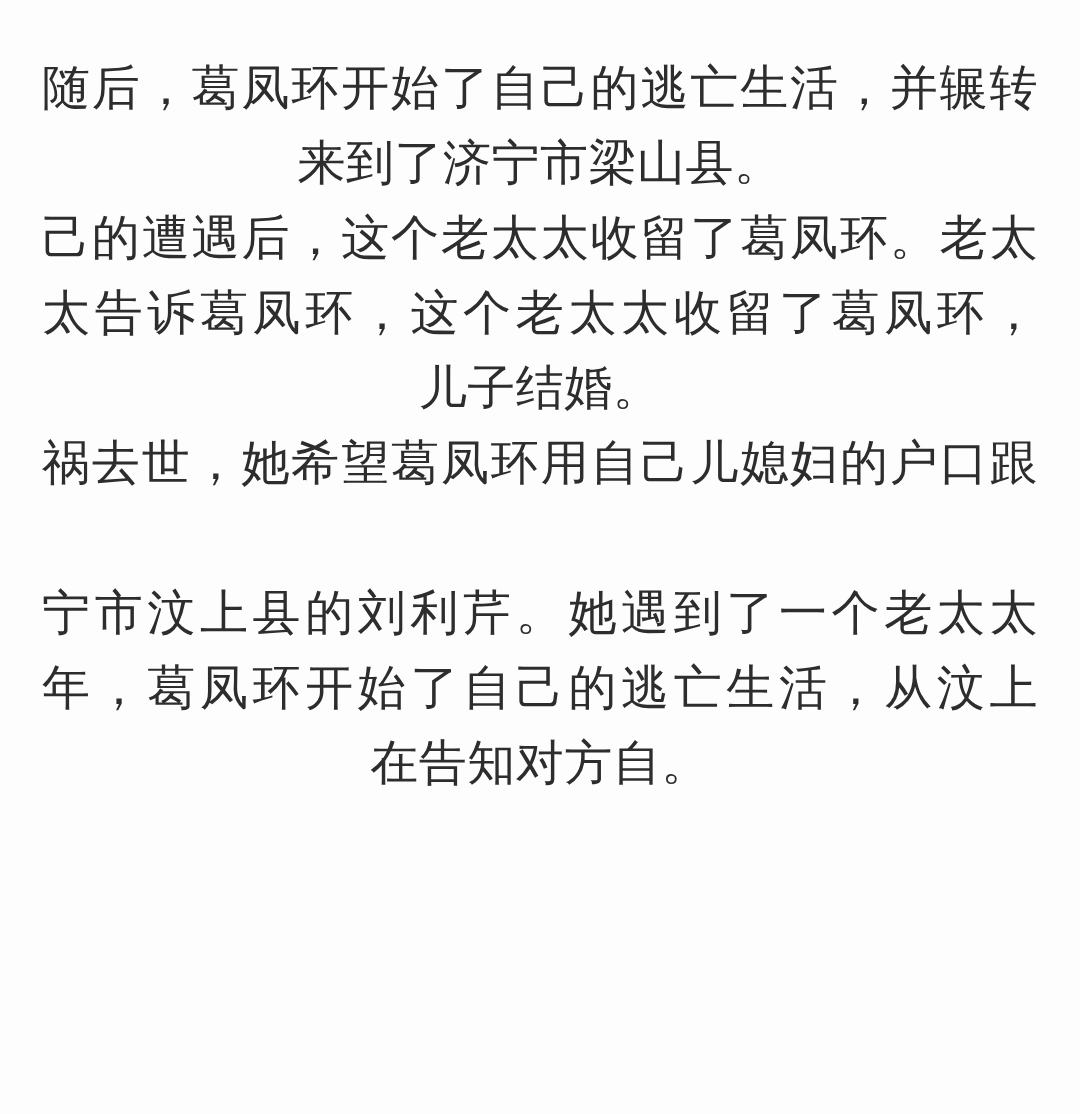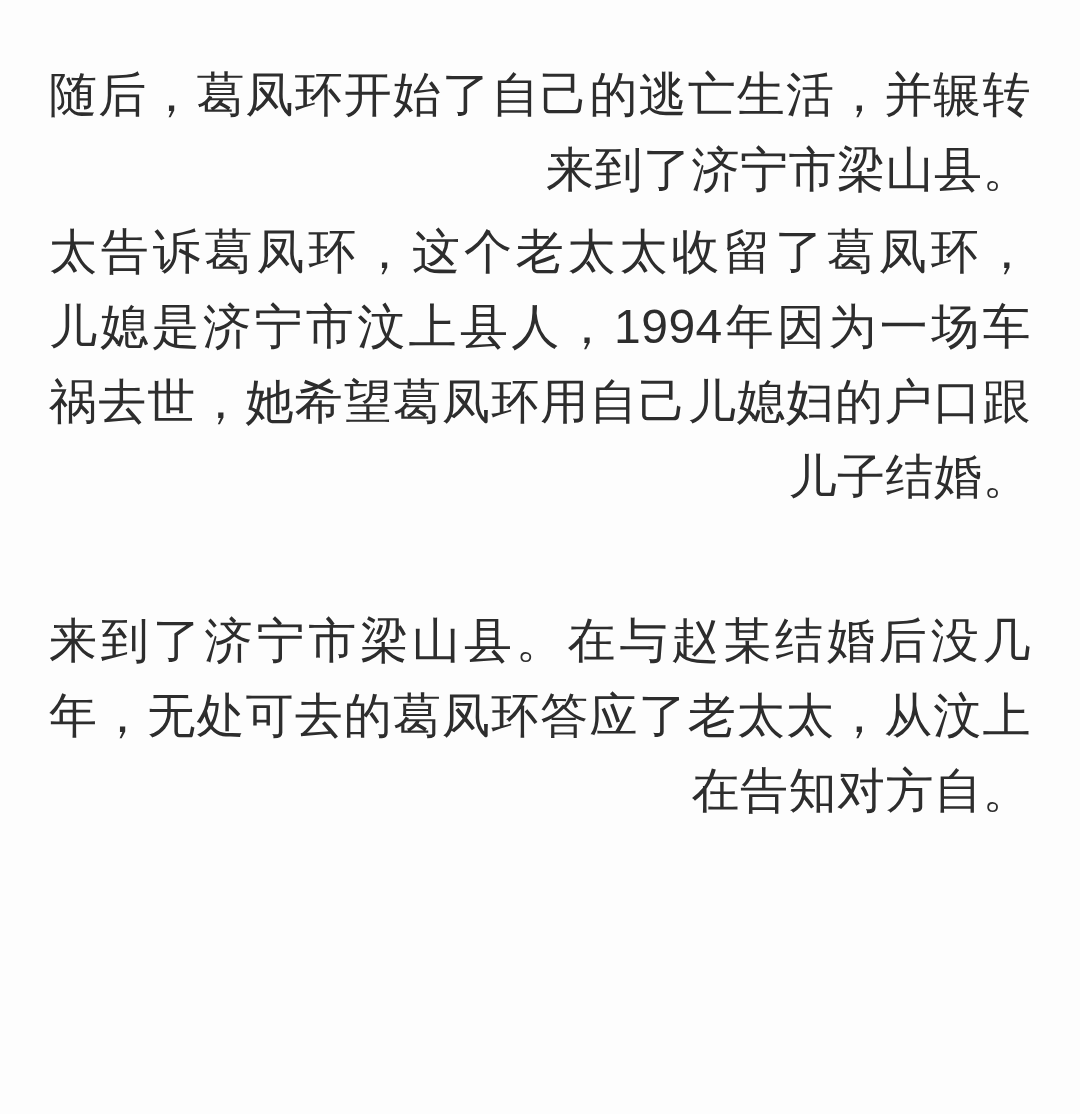--- a/index.html
+++ b/index.html
@@ -13,67 +13,67 @@
     height: 1114px;
     background: #fdfdfd;
     overflow: hidden;
     font-family: "Liberation Sans", "DejaVu Sans", sans-serif;
   }
   .article {
     padding: 50px 42px 0 42px;
     color: #2d2d2d;
   }
   .para {
-    margin: 7px;
+    margin: 0;
     padding: 0;
   }
   .line {
     display: block;
     font-size: 48px;
     line-height: 75px;
     height: 75px;
     letter-spacing: 0.5px;
     white-space: nowrap;
     color: #2d2d2d;
   }
   
   .line.full {
     text-align: justify;
     text-align-last: justify;
     white-space: normal;
     overflow: hidden;
   }
   
   .line.end {
-    text-align: right;
+    text-align: center;
   }
   .para-gap {
     height: 75px;
   }
 </style>
 </head>
 <body>
 
 <div class="page">
   <div class="article">
 
     <p class="para">
       <span class="line full">随后，葛凤环开始了自己的逃亡生活，并辗转</span>
       <span class="line end">来到了济宁市梁山县。</span>
     </p>
 
     <p class="para">
+      <span class="line full">己的遭遇后，这个老太太收留了葛凤环。老太</span>
       <span class="line full">太告诉葛凤环，这个老太太收留了葛凤环，</span>
-      <span class="line full">儿媳是济宁市汶上县人，1994年因为一场车</span>
+      <span class="line end">儿子结婚。</span>
       <span class="line full">祸去世，她希望葛凤环用自己儿媳妇的户口跟</span>
-      <span class="line end">儿子结婚。</span>
     </p>
 
     <div class="para-gap"></div>
 
     <p class="para">
-      <span class="line full">来到了济宁市梁山县。在与赵某结婚后没几</span>
-      <span class="line full">年，无处可去的葛凤环答应了老太太，从汶上</span>
+      <span class="line full">宁市汶上县的刘利芹。她遇到了一个老太太</span>
+      <span class="line full">年，葛凤环开始了自己的逃亡生活，从汶上</span>
       <span class="line end">在告知对方自。</span>
     </p>
 
   </div>
 </div>
 
 </body></html>

